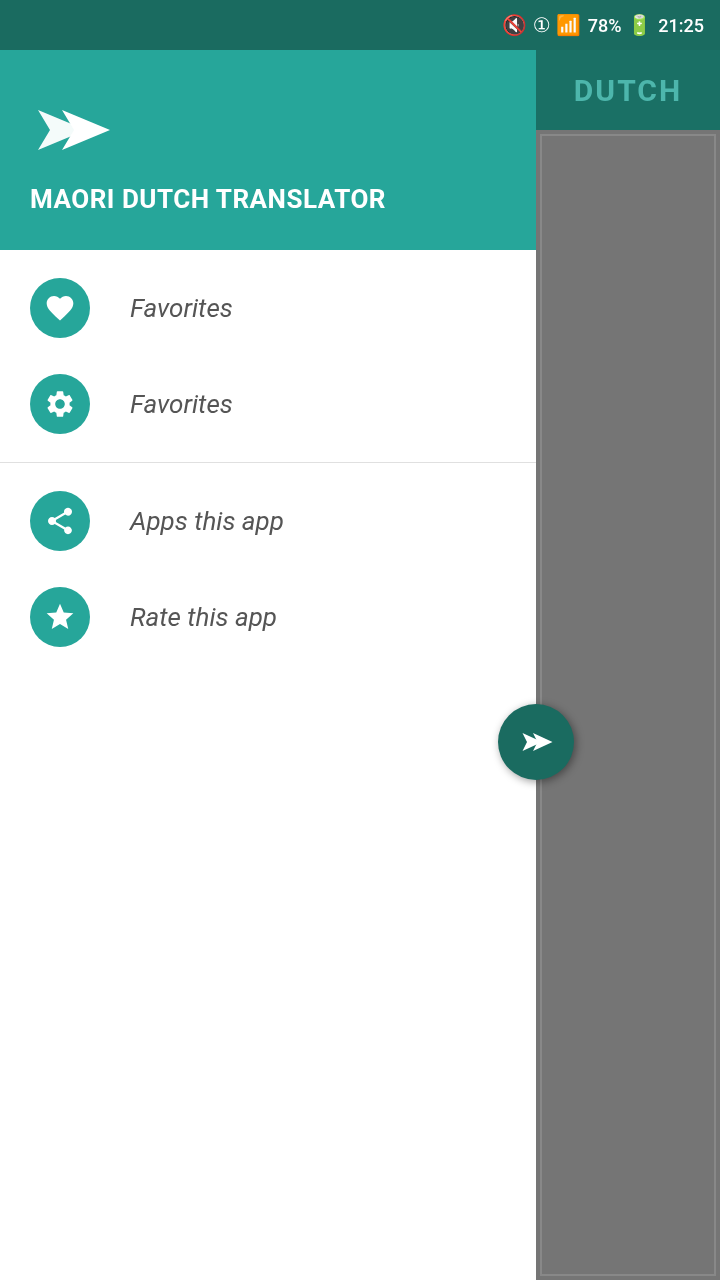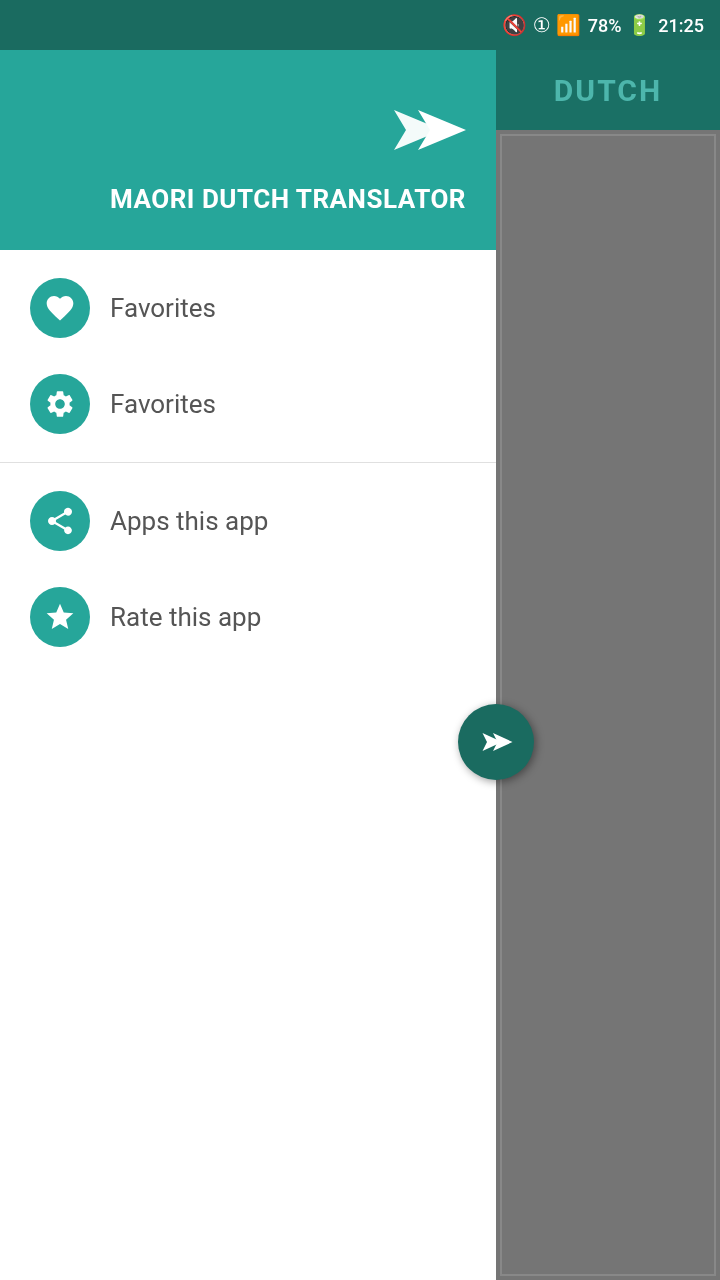--- a/index.html
+++ b/index.html
@@ -44,28 +44,27 @@
     
     .app-container {
       width: 720px;
       height: 1230px;
       display: flex;
       position: relative;
     }
 
     
     .drawer {
-      width: 496px;
+      width: 536px;
       height: 100%;
       background: white;
       position: relative;
       z-index: 5;
       display: flex;
       flex-direction: column;
-      text-align: right;
     }
 
     
     .drawer-header {
       background: #26a69a;
       padding: 30px 30px 30px 30px;
       min-height: 200px;
       display: flex;
       flex-direction: column;
       justify-content: flex-end;
@@ -101,21 +100,22 @@
       display: flex;
       flex-direction: column;
       padding: 10px 0;
     }
 
     .menu-item {
       display: flex;
       align-items: center;
       padding: 18px 30px;
       cursor: pointer;
-      gap: 20px;
+      gap: 40px;
+      font-style: italic;
     }
 
     .menu-icon {
       width: 60px;
       height: 60px;
       border-radius: 50%;
       background: #26a69a;
       display: flex;
       align-items: center;
       justify-content: center;

